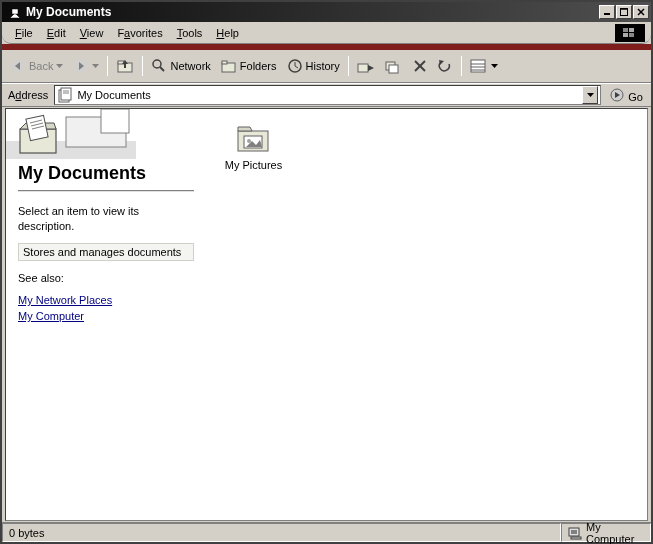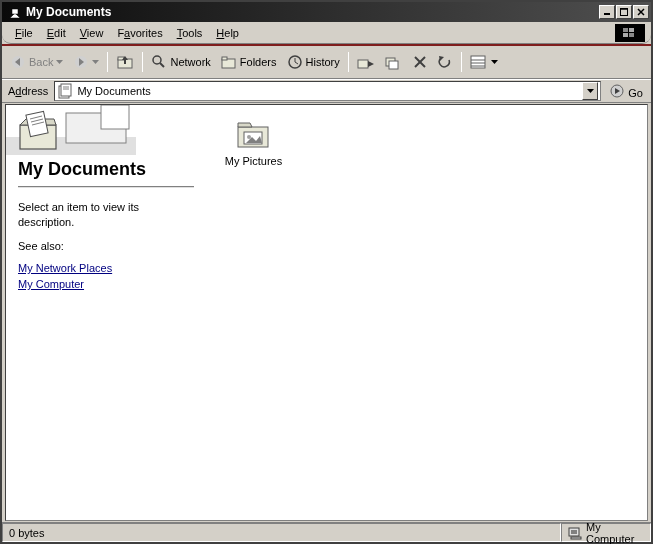--- a/index.html
+++ b/index.html
@@ -64,21 +64,21 @@
     width: 30px; height: 18px;
     background: #000;
     display: flex; align-items: center; justify-content: center;
   }
   .toolbar {
     height: 26px;
     display: flex;
     align-items: center;
     padding: 16px 4px;
     gap: 2px;
-    border-top: 2px solid #7f1d1d;
+    border-top: 6px solid #7f1d1d;
     border-bottom: 1px solid #808080;
   }
   .tb-btn {
     height: 22px;
     display: flex;
     align-items: center;
     padding: 0 4px;
     gap: 3px;
     color: #808080;
   }
@@ -390,20 +390,21 @@
             <rect x="16" y="6" width="18" height="22" fill="#fff" stroke="#505050" transform="rotate(-12 25 17)"></rect>
             <line x1="18" y1="12" x2="30" y2="9" stroke="#808080"></line>
             <line x1="19" y1="15" x2="31" y2="12" stroke="#808080"></line>
             <line x1="20" y1="18" x2="32" y2="15" stroke="#808080"></line>
           </g>
         </svg>
       </div>
       <div class="panel-title">My Documents</div>
       <div class="panel-hr"></div>
       <div class="panel-text">Select an item to view its description.</div>
+      <div class="panel-desc">Stores and manages documents</div>
       <div class="panel-text">See also:</div>
       <a class="panel-link">My Network Places</a>
       <a class="panel-link">My Computer</a>
     </div>
 
     <div class="file-area">
       <div class="file-item">
         <div class="file-icon-wrap">
           <svg width="36" height="32" viewBox="0 0 36 32">
             <rect x="2" y="8" width="30" height="20" fill="#e8e8d8" stroke="#606060"></rect>

